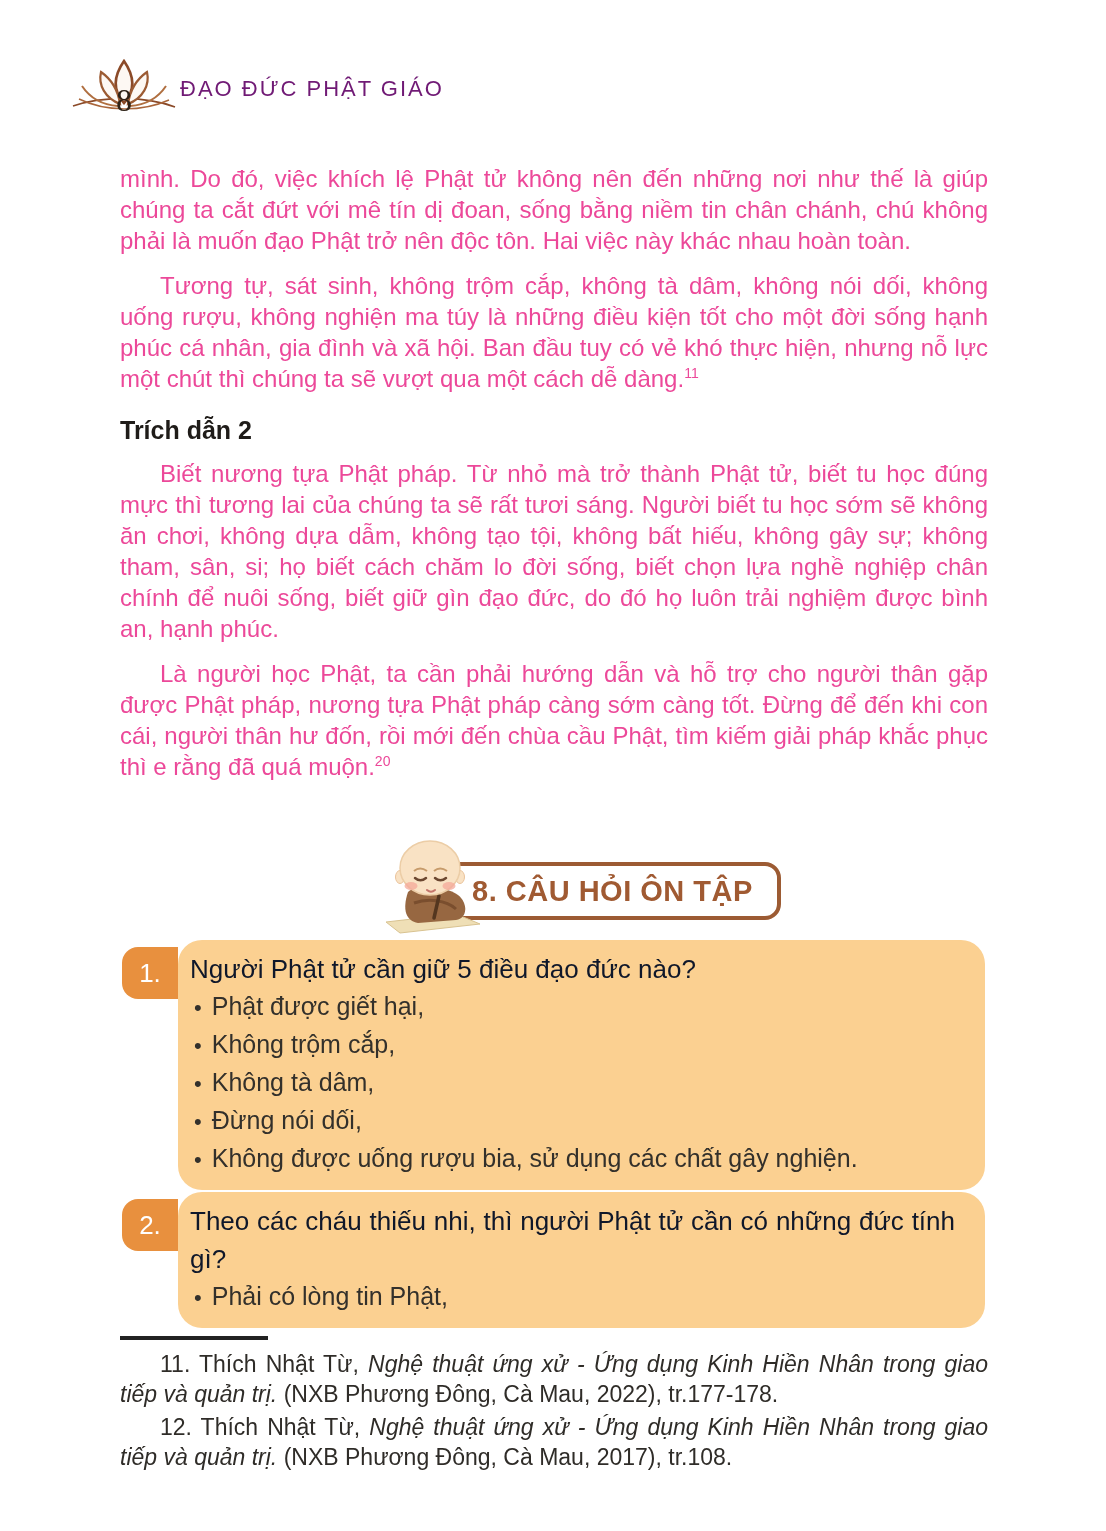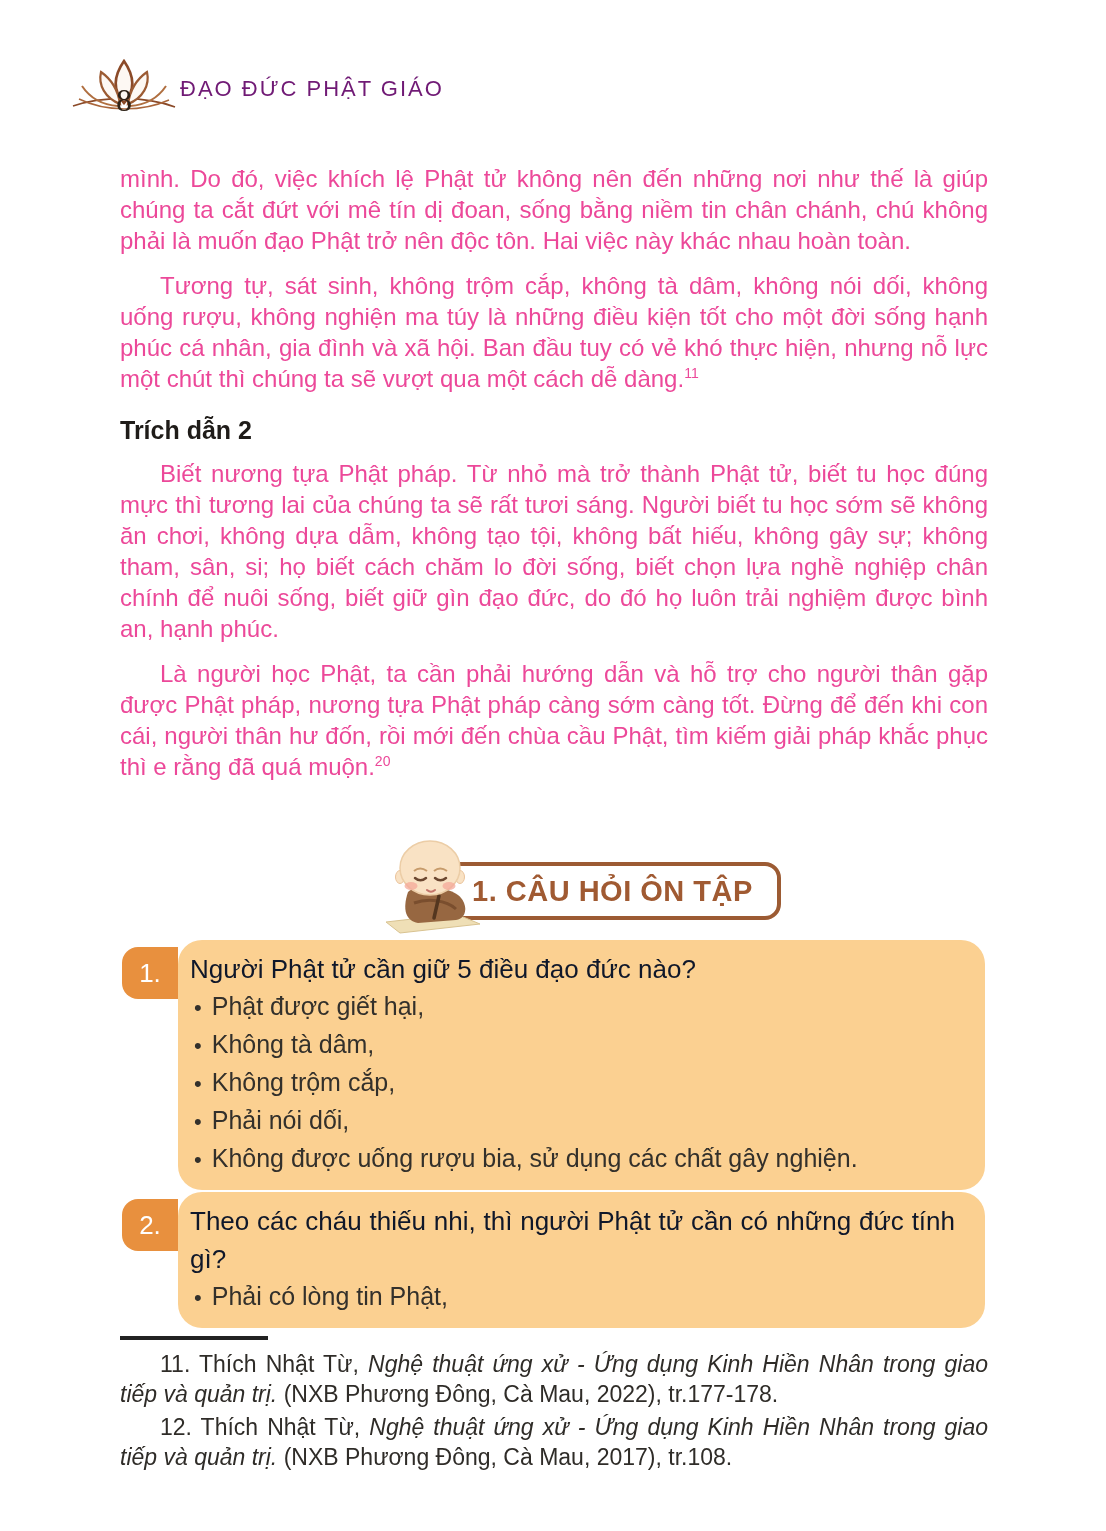--- a/index.html
+++ b/index.html
@@ -100,21 +100,21 @@
   <div class="content">
     <p><span>mình. Do đó, việc khích lệ Phật tử không nên đến những nơi như thế là giúp chúng ta cắt đứt với mê tín dị đoan, sống bằng niềm tin chân chánh, chú không phải là muốn đạo Phật trở nên độc tôn. Hai việc này khác nhau hoàn toàn.</span><sup></sup></p>
     <p class="ind"><span>Tương tự, sát sinh, không trộm cắp, không tà dâm, không nói dối, không uống rượu, không nghiện ma túy là những điều kiện tốt cho một đời sống hạnh phúc cá nhân, gia đình và xã hội. Ban đầu tuy có vẻ khó thực hiện, nhưng nỗ lực một chút thì chúng ta sẽ vượt qua một cách dễ dàng.</span><sup>11</sup></p>
     <div class="section-heading">Trích dẫn 2</div>
     <p class="ind"><span>Biết nương tựa Phật pháp. Từ nhỏ mà trở thành Phật tử, biết tu học đúng mực thì tương lai của chúng ta sẽ rất tươi sáng. Người biết tu học sớm sẽ không ăn chơi, không dựa dẫm, không tạo tội, không bất hiếu, không gây sự; không tham, sân, si; họ biết cách chăm lo đời sống, biết chọn lựa nghề nghiệp chân chính để nuôi sống, biết giữ gìn đạo đức, do đó họ luôn trải nghiệm được bình an, hạnh phúc.</span><sup></sup></p>
     <p class="ind"><span>Là người học Phật, ta cần phải hướng dẫn và hỗ trợ cho người thân gặp được Phật pháp, nương tựa Phật pháp càng sớm càng tốt. Đừng để đến khi con cái, người thân hư đốn, rồi mới đến chùa cầu Phật, tìm kiếm giải pháp khắc phục thì e rằng đã quá muộn.</span><sup>20</sup></p>
   </div>
 
   <div class="quiz-badge-row">
     <div class="badge-pill">
-      <span>1. CÂU HỎI ÔN TẬP</span>
+      <span>8. CÂU HỎI ÔN TẬP</span>
     </div>
     <svg class="monk" viewBox="0 0 118 97">
       <path d="M10,82 L80,74 L104,84 L24,93 Z" fill="#efdfb6" stroke="#d9c391" stroke-width="1"></path>
       <path d="M32,52 C26,70 30,81 42,83 L80,80 C92,78 92,63 82,55 C70,46 40,44 32,52 Z" fill="#976741"></path>
       <path d="M38,63 C52,58 70,60 80,69" fill="none" stroke="#7a4e2e" stroke-width="3"></path>
       <path d="M63,56 L58,78" stroke="#54361f" stroke-width="3.5" stroke-linecap="round"></path>
       <ellipse cx="24" cy="37" rx="4.5" ry="6.5" fill="#f9e2c4" stroke="#eac39b" stroke-width="1"></ellipse>
       <ellipse cx="84" cy="37" rx="4.5" ry="6.5" fill="#f9e2c4" stroke="#eac39b" stroke-width="1"></ellipse>
       <ellipse cx="54" cy="28" rx="30" ry="27" fill="#f9e2c4" stroke="#eccda6" stroke-width="1.5"></ellipse>
       <path d="M38,31 q6,-5 13,0" fill="none" stroke="#c79b6b" stroke-width="2"></path>
@@ -127,23 +127,23 @@
     </svg>
   </div>
 
   <div class="qbox qbox1">
     <div class="tab">
       <span>1.</span>
     </div>
     <div class="question">Người Phật tử cần giữ 5 điều đạo đức nào?</div>
     <ul>
       <li>Phật được giết hại,</li>
+      <li>Không trộm cắp,</li>
       <li>Không tà dâm,</li>
-      <li>Không trộm cắp,</li>
-      <li>Phải nói dối,</li>
+      <li>Đừng nói dối,</li>
       <li>Không được uống rượu bia, sử dụng các chất gây nghiện.</li>
     </ul>
   </div>
 
   <div class="qbox qbox2">
     <div class="tab">
       <span>2.</span>
     </div>
     <div class="question">Theo các cháu thiếu nhi, thì người Phật tử cần có những đức tính gì?</div>
     <ul>

